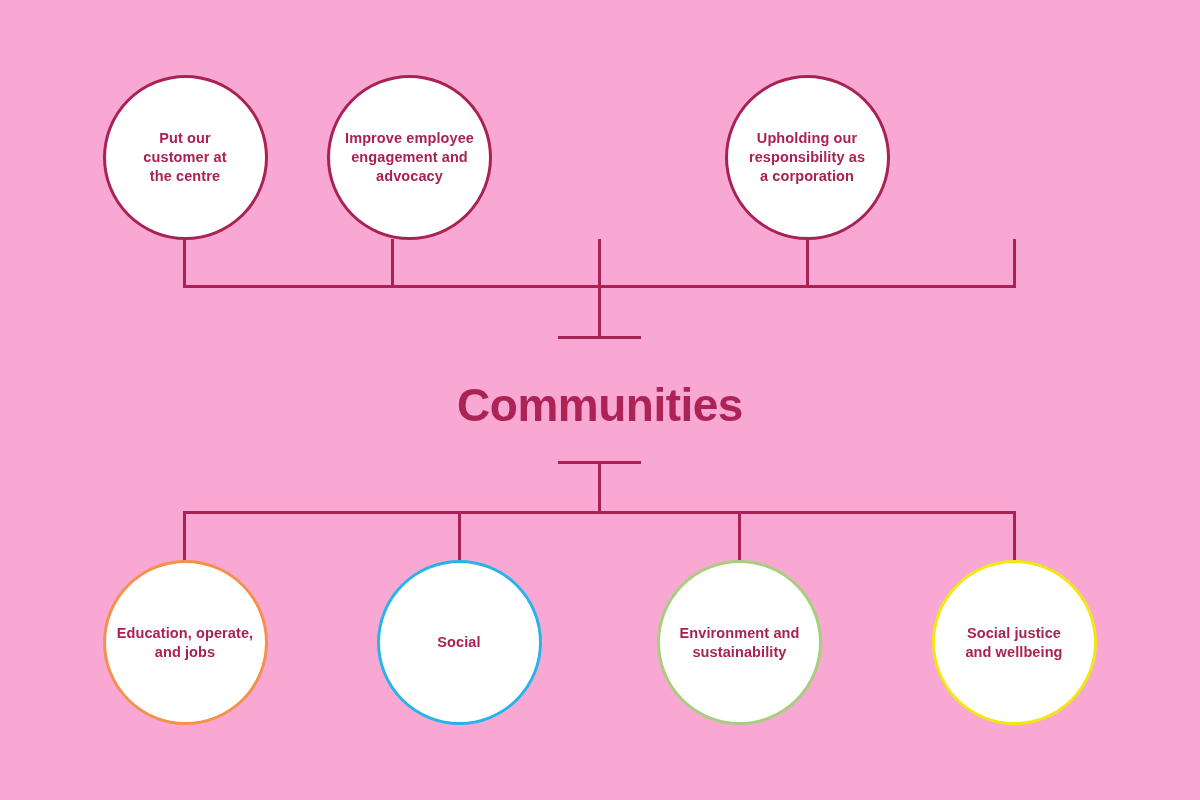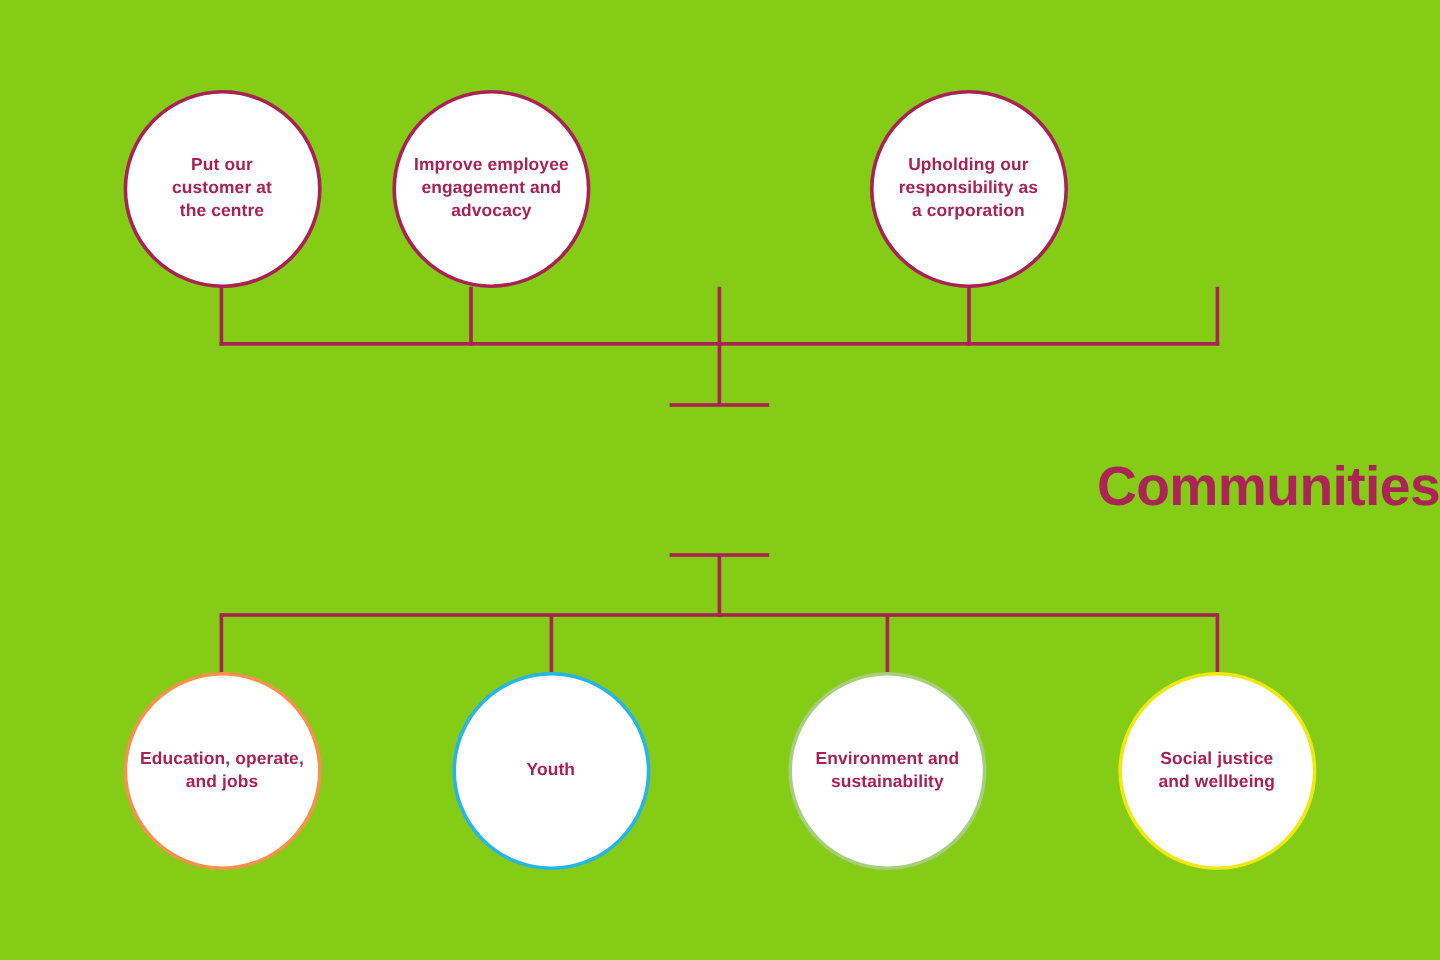--- a/index.html
+++ b/index.html
@@ -5,21 +5,21 @@
   html, body {
     margin: 0;
     padding: 0;
     background: #ffffff;
     font-family: "Liberation Sans", sans-serif;
   }
   .stage {
     position: relative;
     width: 1200px;
     height: 800px;
-    background: #84cc16;
+    background: #f9a8d4;
     overflow: hidden;
   }
   .circle {
     position: absolute;
     width: 165px;
     height: 165px;
     box-sizing: border-box;
     border: 3px solid #A92253;
     border-radius: 50%;
     background: #ffffff;
@@ -45,21 +45,21 @@
   .line {
     position: absolute;
     background: #A92253;
     z-index: 1;
   }
   .title {
     position: absolute;
     left: 0;
     right: 0;
     top: 378px;
-    text-align: right;
+    text-align: center;
     color: #AC2455;
     font-weight: 700;
     font-size: 46px;
     letter-spacing: -0.5px;
   }
 </style>
 </head>
 <body>
 
 <div class="stage">
@@ -101,21 +101,21 @@
   <div class="line" style="left:183px;   top:513px; width:3px; height:49px;"></div>
   <div class="line" style="left:457.5px; top:513px; width:3px; height:49px;"></div>
   <div class="line" style="left:738px;   top:513px; width:3px; height:49px;"></div>
   <div class="line" style="left:1013px;  top:513px; width:3px; height:49px;"></div>
 
   <div class="circle circle--orange" style="left:102.5px; top:560px;">
     <div class="label">Education, operate,
 and jobs</div>
   </div>
   <div class="circle circle--cyan" style="left:376.5px; top:560px;">
-    <div class="label">Youth</div>
+    <div class="label">Social</div>
   </div>
   <div class="circle circle--green" style="left:657px; top:560px;justify-content:center;">
     <div class="label">Environment and
 sustainability</div>
   </div>
   <div class="circle circle--yellow" style="left:931.5px; top:560px;">
     <div class="label">Social justice
 and wellbeing</div>
   </div>
 

